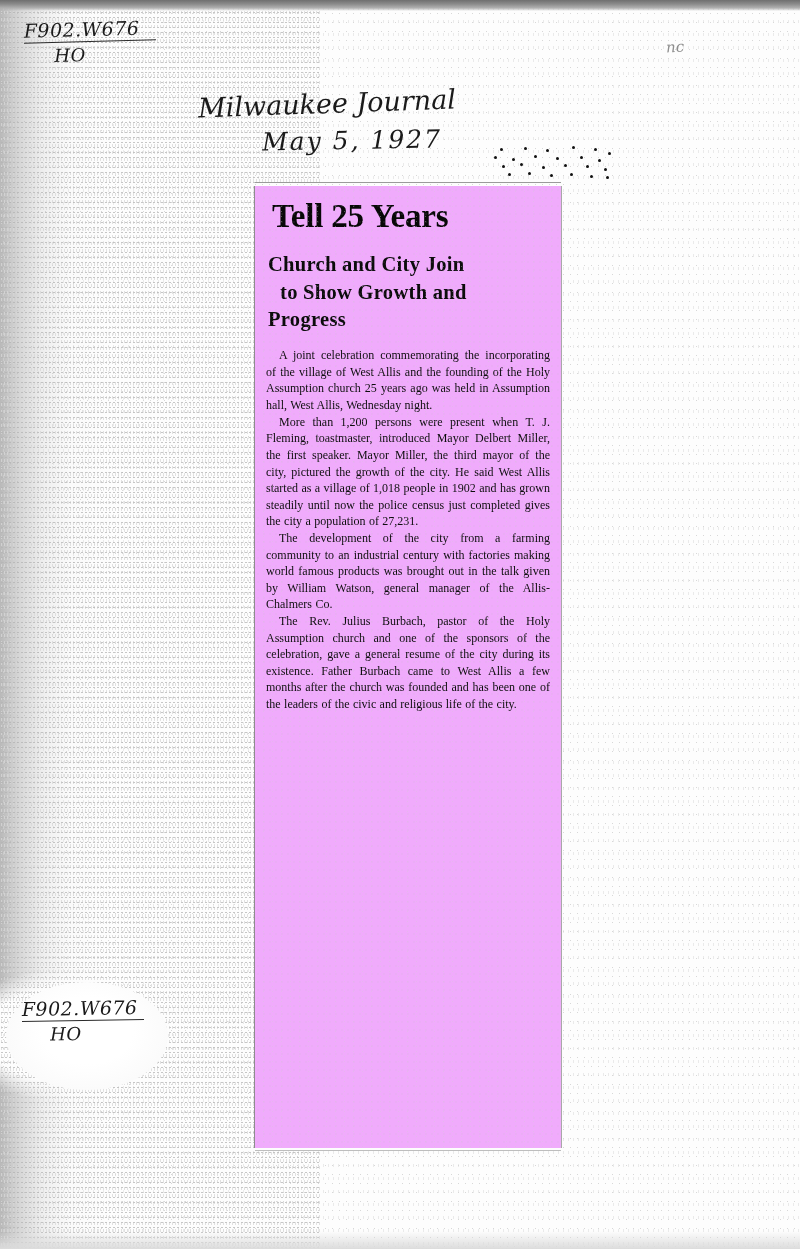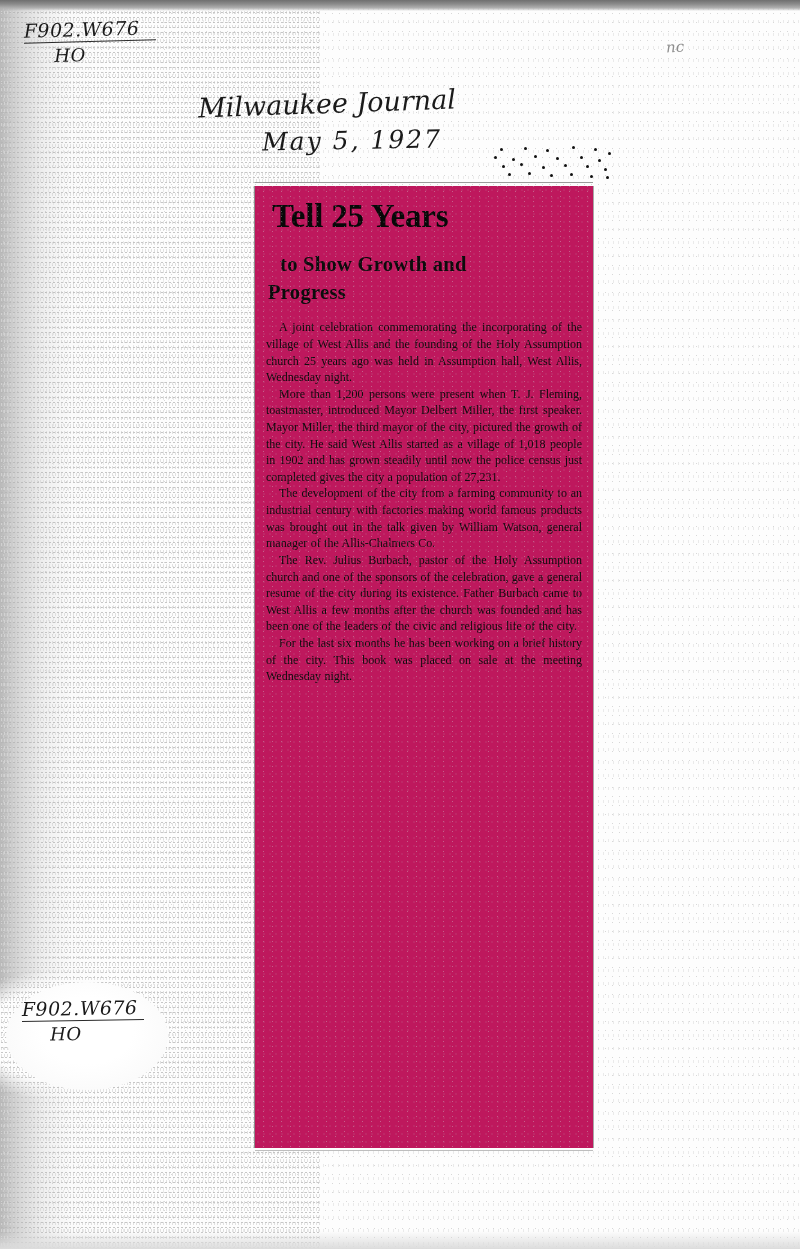--- a/index.html
+++ b/index.html
@@ -156,23 +156,23 @@
     height: 3.4px;
     background: #111;
     border-radius: 50%;
   }
 
   
   .clipping {
     position: absolute;
     left: 254px;
     top: 186px;
-    width: 340px;
+    width: 308px;
     height: 962px;
-    background: #be185d;
+    background: #f0abfc;
     border-left: 1px solid #8d8d8d;
     border-right: 1px solid #a8a8a8;
     box-sizing: border-box;
     padding: 9px 11px 6px 11px;
   }
   .clip-noise {
     position: absolute;
     inset: 0;
     pointer-events: none;
     opacity: .38;
@@ -289,29 +289,29 @@
   </div>
 
   <div class="clipping">
     <div class="clip-rule-top"></div>
 
     <h1 class="headline">
       <span class="l1">Tell 25 Years</span>
     </h1>
 
     <h2 class="subhead">
+      <span class="s1">Church and City Join</span>
       <span class="s2">to Show Growth and</span>
       <span class="s3">Progress</span>
     </h2>
 
     <div class="body-text">
       <p>A joint celebration commemorating the incorporating of the village of West Allis and the founding of the Holy Assumption church 25 years ago was held in Assumption hall, West Allis, Wednesday night.</p>
       <p>More than 1,200 persons were present when T. J. Fleming, toastmaster, introduced Mayor Delbert Miller, the first speaker. Mayor Miller, the third mayor of the city, pictured the growth of the city. He said West Allis started as a village of 1,018 people in 1902 and has grown steadily until now the police census just completed gives the city a population of 27,231.</p>
       <p>The development of the city from a farming community to an industrial century with factories making world famous products was brought out in the talk given by William Watson, general manager of the Allis-Chalmers Co.</p>
       <p>The Rev. Julius Burbach, pastor of the Holy Assumption church and one of the sponsors of the celebration, gave a general resume of the city during its existence. Father Burbach came to West Allis a few months after the church was founded and has been one of the leaders of the civic and religious life of the city.</p>
-      <p>For the last six months he has been working on a brief history of the city. This book was placed on sale at the meeting Wednesday night.</p>
     </div>
 
     <div class="clip-noise"></div>
     <div class="clip-rule-bottom"></div>
   </div>
 
 </div>
 
 </body></html>

